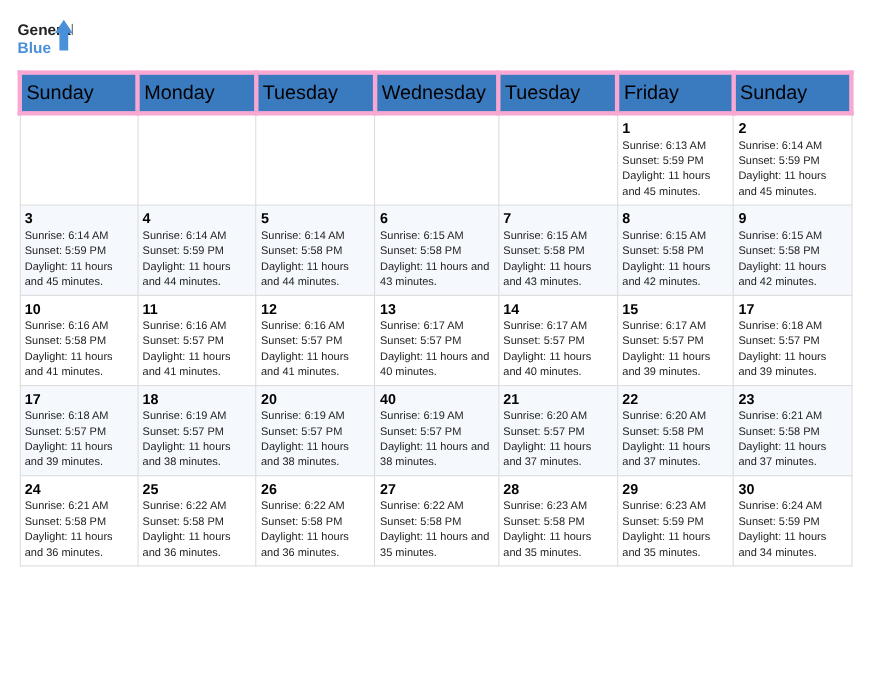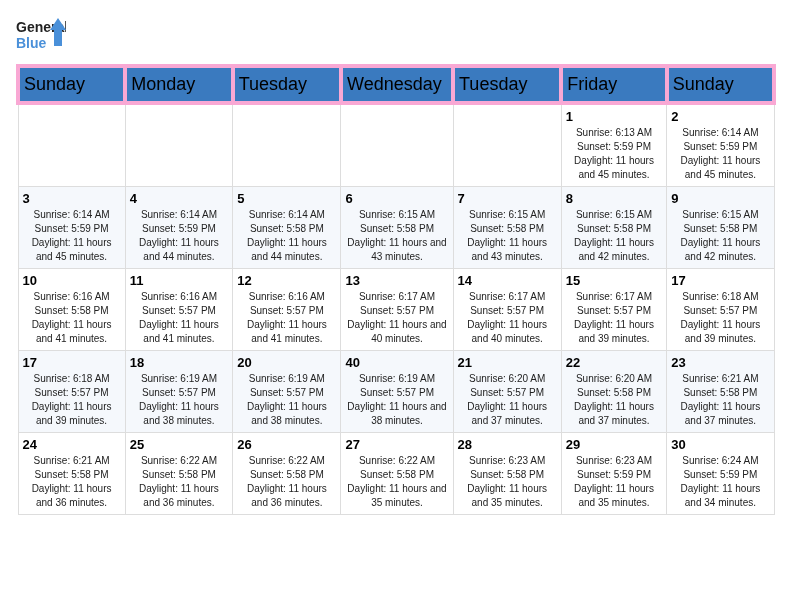--- a/index.html
+++ b/index.html
@@ -59,21 +59,20 @@
     .day-num {
       font-size: 13px;
       font-weight: bold;
       display: block;
       margin-bottom: 2px;
     }
     .day-info {
       font-size: 10px;
       color: #222;
       line-height: 1.4;
-      text-align: center;
     }
     .empty { background: #fff !important; }
   </style>
 </head>
 <body>
 
 <div class="header-area">
   <div class="logo">
     <svg width="50" height="40" viewBox="0 0 50 40" xmlns="http://www.w3.org/2000/svg">
       <text x="0" y="16" font-size="14" font-weight="bold" font-family="Arial" fill="#222">General</text>

